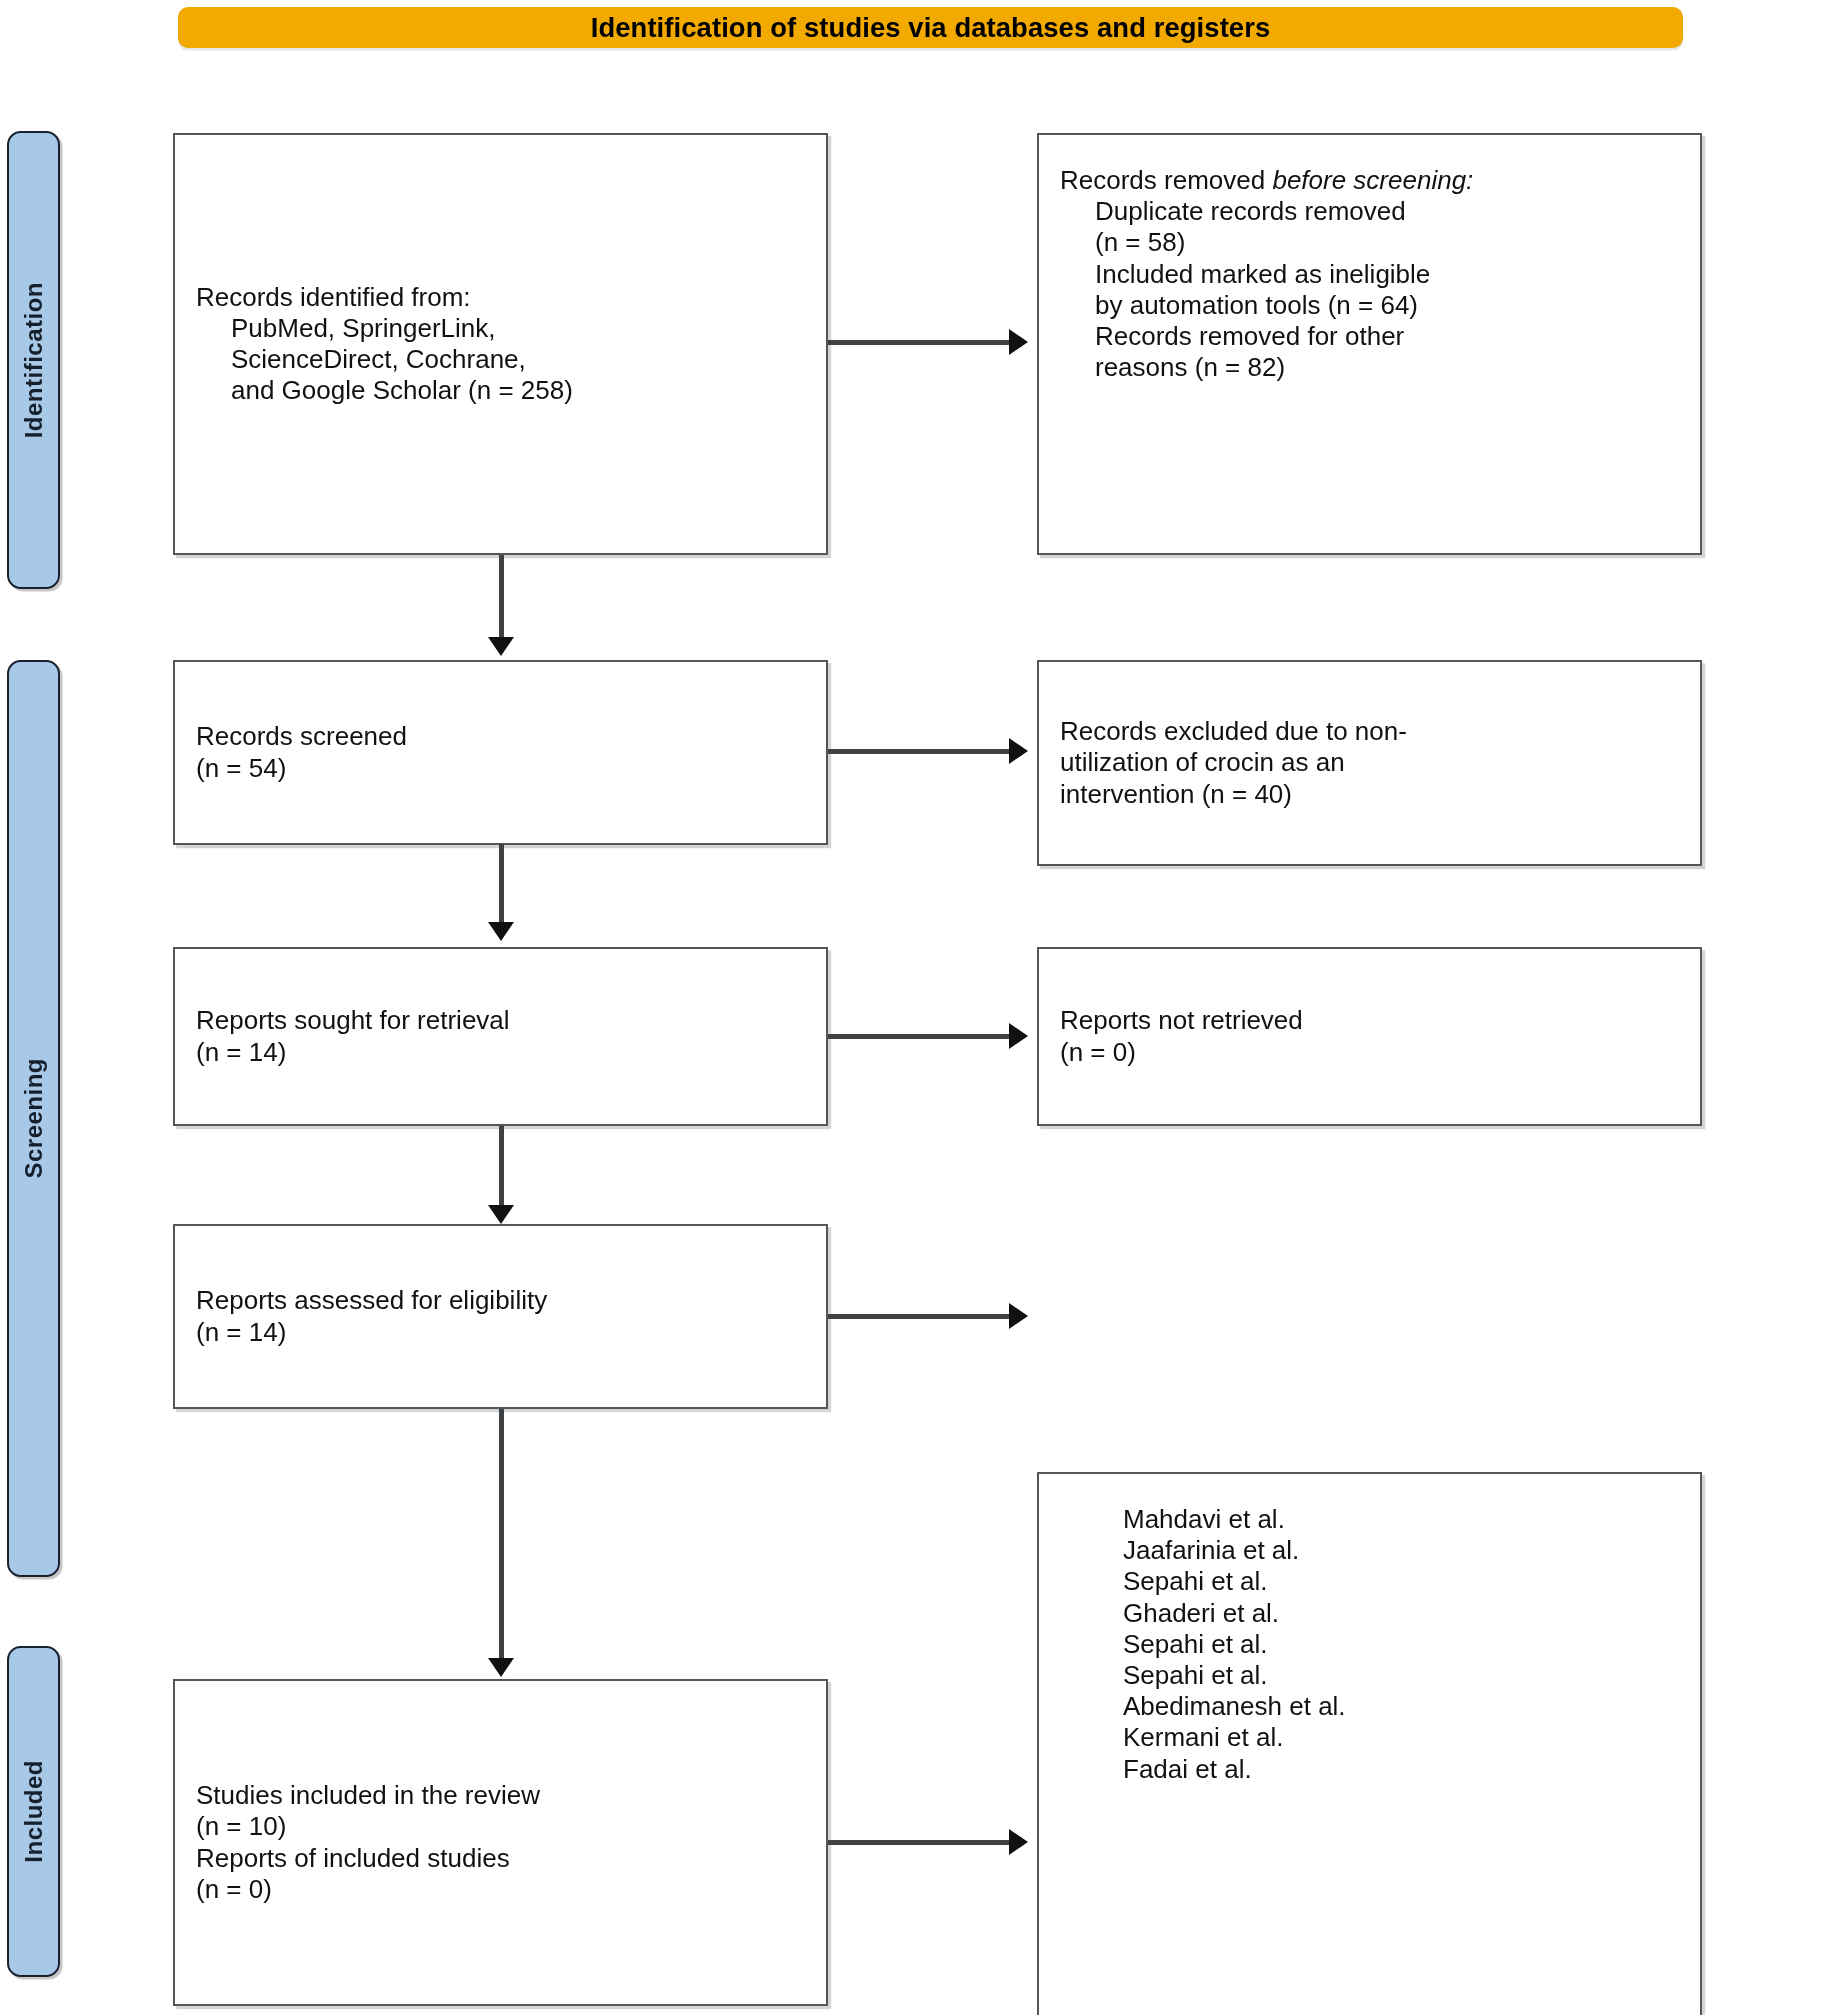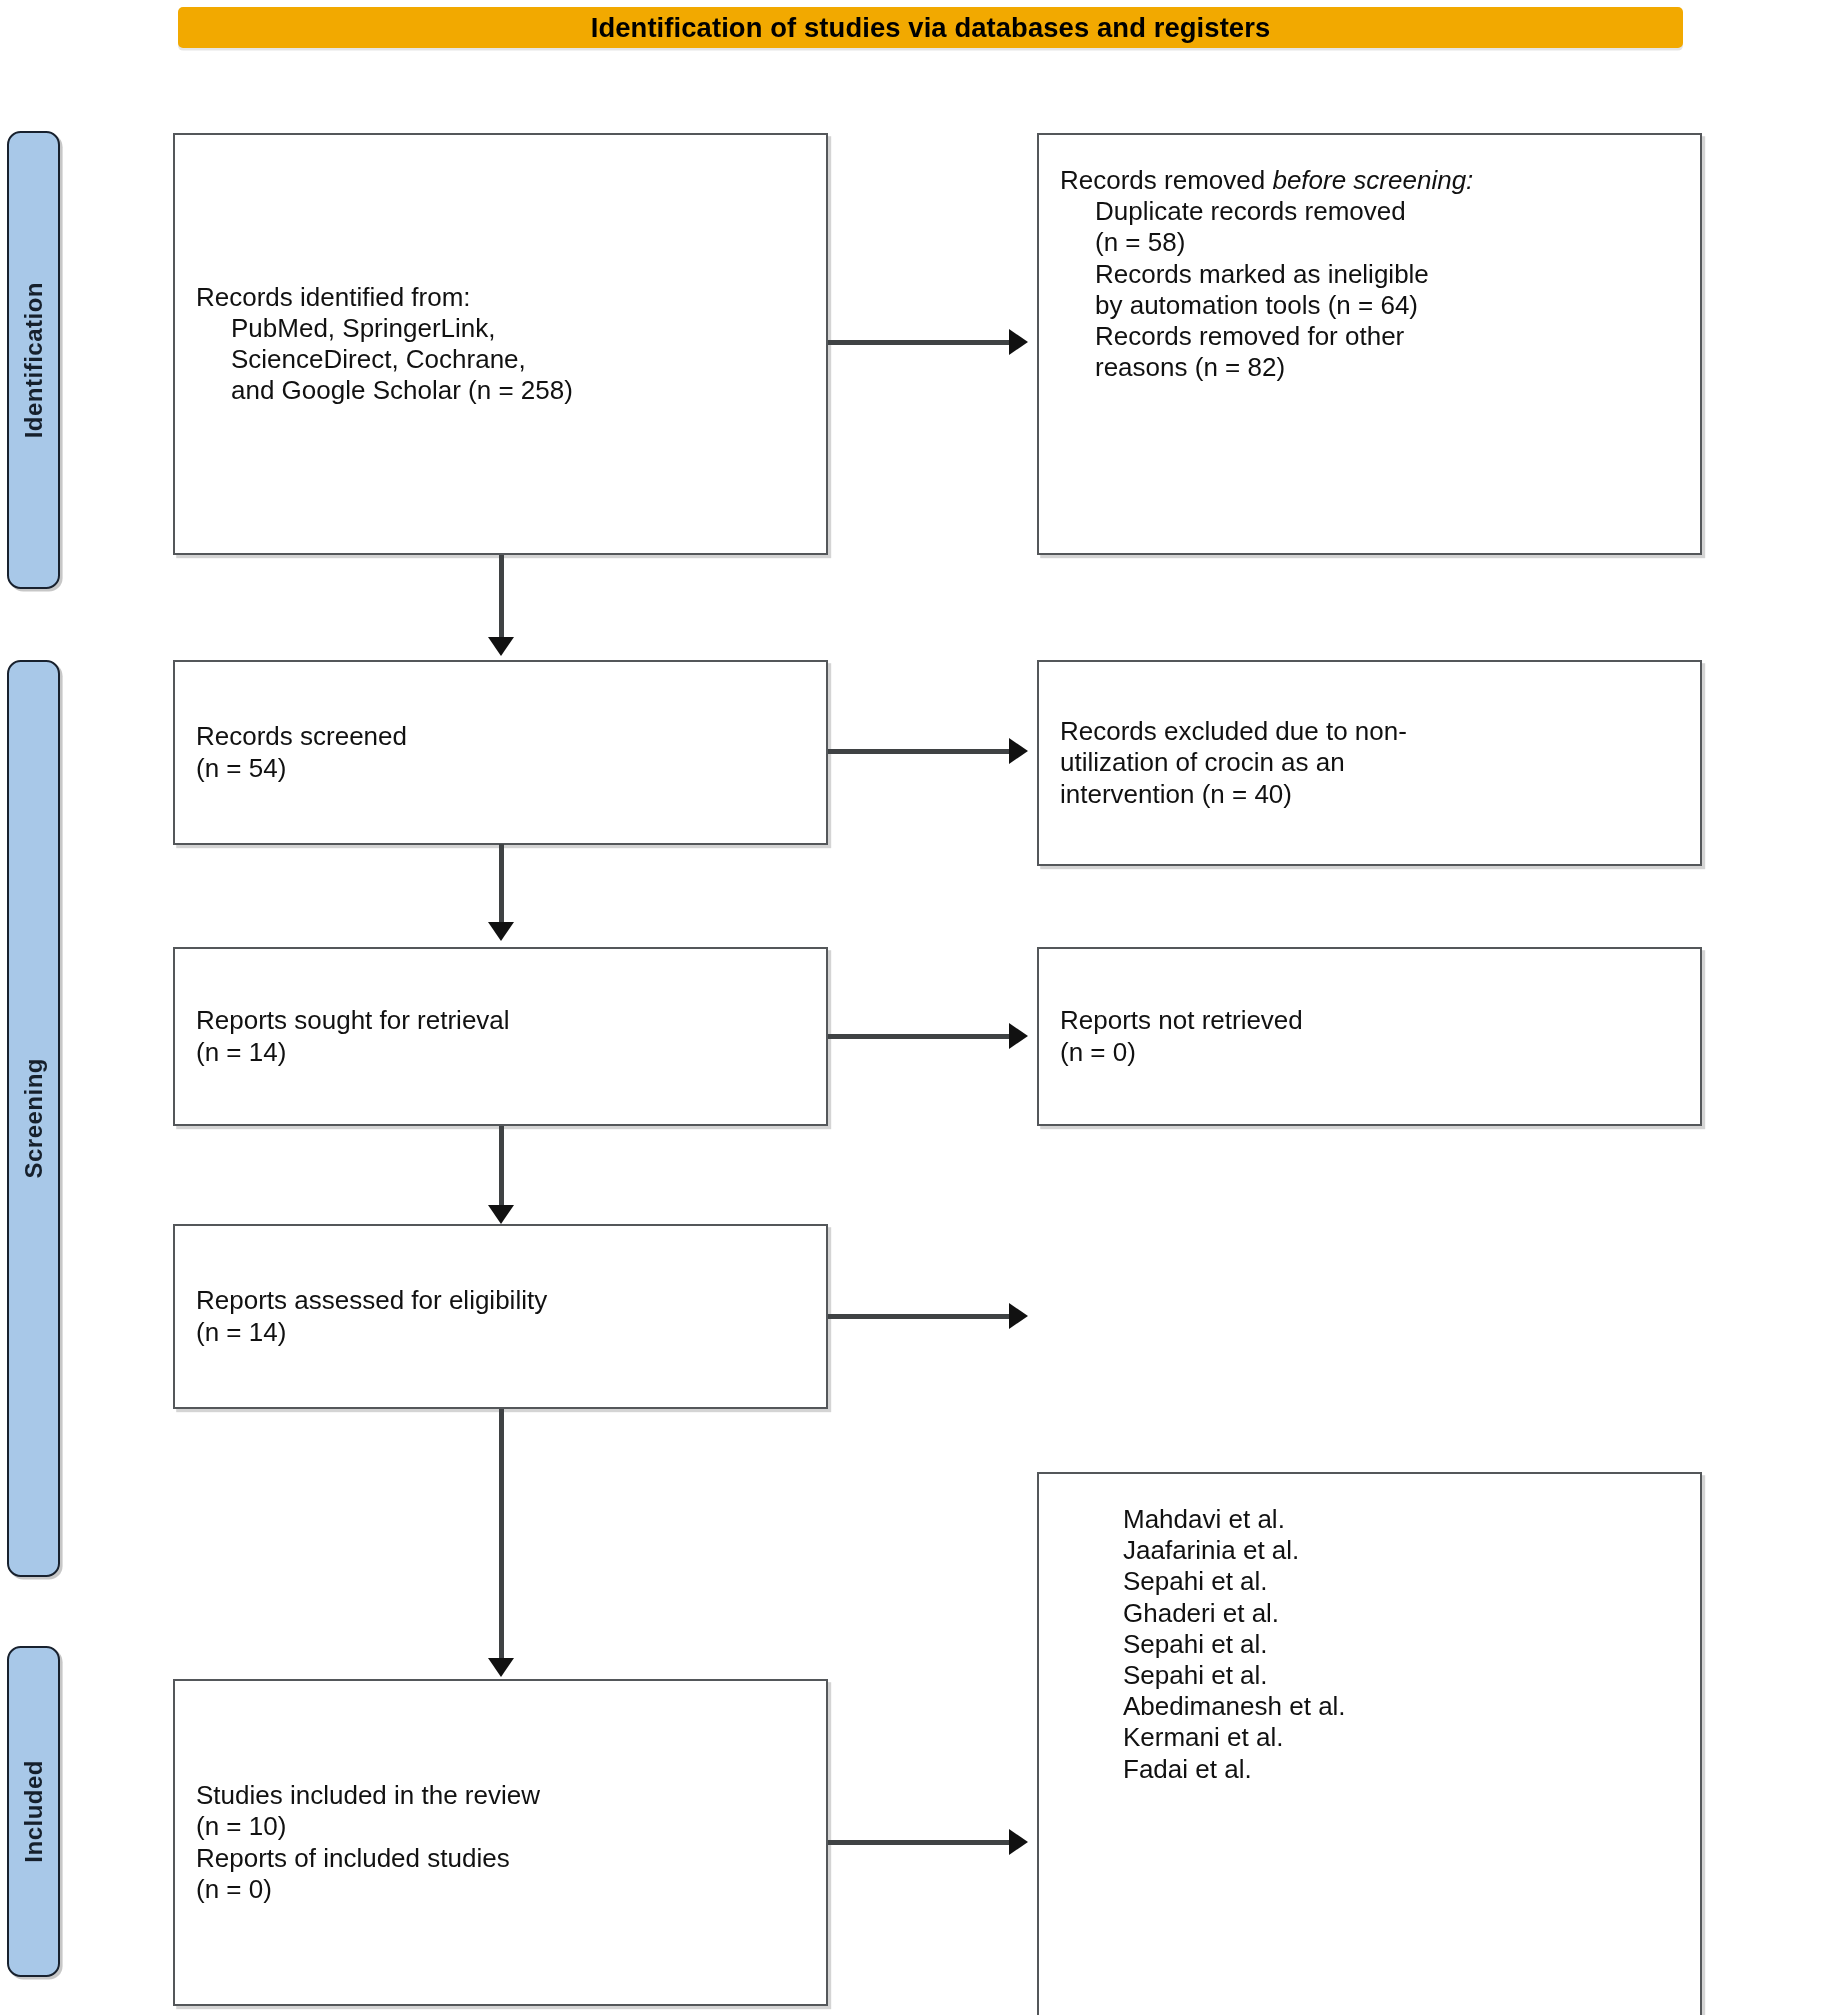--- a/index.html
+++ b/index.html
@@ -4,21 +4,21 @@
 <style>
   html,body{margin:0;padding:0;background:#ffffff;}
   body{width:1827px;height:2015px;position:relative;
        font-family:"Liberation Sans","DejaVu Sans",sans-serif;
        color:#0d0d0d;-webkit-font-smoothing:antialiased;}
 
   .stage{position:absolute;left:0;top:0;width:1827px;height:2015px;overflow:hidden;}
 
   
   .banner{position:absolute;left:178px;top:7.4px;width:1505px;height:41px;
-          background:#F2A900;border-radius:5px;
+          background:#F2A900;border-radius:10px;
           box-shadow:0 2.6px 0 rgba(0,0,0,.10);
           display:flex;align-items:center;justify-content:center;}
   .banner span{font-size:27.4px;font-weight:700;color:#000;letter-spacing:0.1px;}
 
   
   .side{position:absolute;left:7.4px;width:49px;background:#A8C8E8;
         border:2.1px solid #18212e;border-radius:13.7px;
         box-shadow:2.6px 2.6px 0 rgba(0,0,0,.22);
         display:flex;align-items:center;justify-content:center;}
   .side span{writing-mode:vertical-rl;transform:rotate(180deg);
@@ -89,21 +89,21 @@
       <p class="ind">PubMed, SpringerLink,</p>
       <p class="ind">ScienceDirect, Cochrane,</p>
       <p class="ind">and Google Scholar (n = 258)</p>
     </div>
   </div>
 
   <div class="box R" id="box-removed">
     <p><span>Records removed </span><em>before screening:</em></p>
     <p class="ind">Duplicate records removed</p>
     <p class="ind">(n = 58)</p>
-    <p class="ind">Records marked as ineligible</p>
+    <p class="ind">Included marked as ineligible</p>
     <p class="ind">by automation tools (n = 64)</p>
     <p class="ind">Records removed for other</p>
     <p class="ind">reasons (n = 82)</p>
   </div>
 
   <div class="hline" style="left:828px;top:340px;width:182px;"></div>
   <div class="arrow-r" style="left:1009px;top:329px;"></div>
 
   <div class="vline" style="left:499px;top:555px;height:84px;"></div>
   <div class="arrow-d" style="left:488px;top:637px;"></div>

